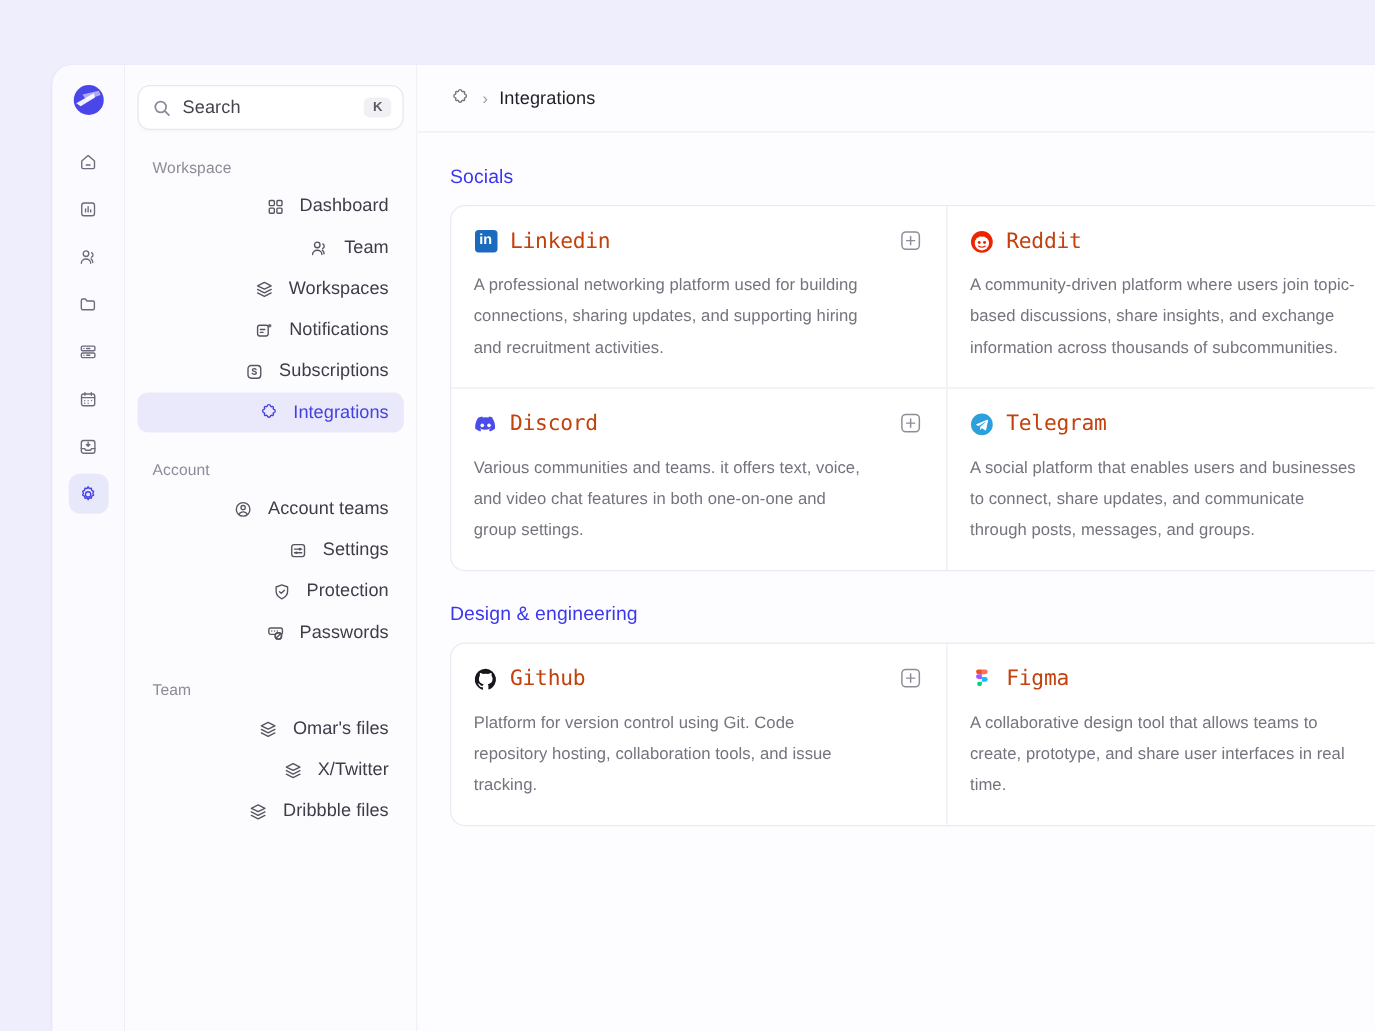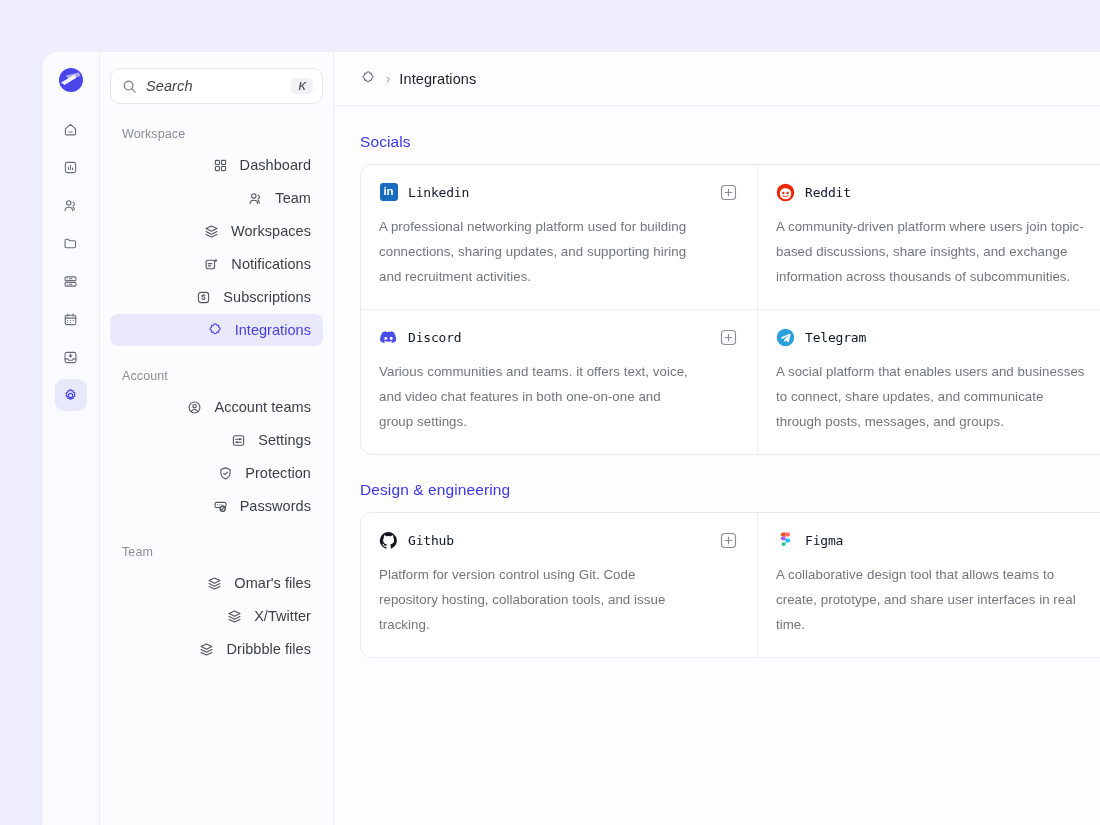--- a/index.html
+++ b/index.html
@@ -69,21 +69,20 @@
     height: 36px;
     border: 1px solid #e7e7ee;
     border-radius: 10px;
     background: #ffffff;
     display: flex;
     align-items: center;
     padding: 0 9px 0 11px;
     gap: 9px;
     cursor: text;
     box-shadow: 0 1px 1px rgba(40,40,90,.02);
-    font-style: italic;
   }
   .search-box .s-icon { color: #8b8b9b; display: flex; }
   .search-ph {
     flex: 1;
     font-size: 14.5px;
     color: #44444f;
     letter-spacing: .1px;
   }
   .kbd {
     background: #f1f1f5;
@@ -183,26 +182,26 @@
 
   .card-head {
     display: flex;
     align-items: center;
     gap: 10px;
     margin-bottom: 12px;
   }
   .card-logo {
     width: 19px; height: 19px;
     flex: 0 0 19px;
-    display: flex; justify-content: center;
+    display: flex; align-items: center; justify-content: center;
   }
   .card-title {
     font-family: "DejaVu Sans Mono", "Liberation Mono", monospace;
-    font-size: 13px;
-    color: #0f172a;
+    font-size: 17px;
+    color: #c2410c;
     letter-spacing: -.2px;
   }
   .add-btn {
     position: absolute;
     top: 19px; right: 20px;
     width: 17px; height: 17px;
     color: #8d8d99;
     cursor: pointer;
     display: flex; align-items: center; justify-content: center;
   }

